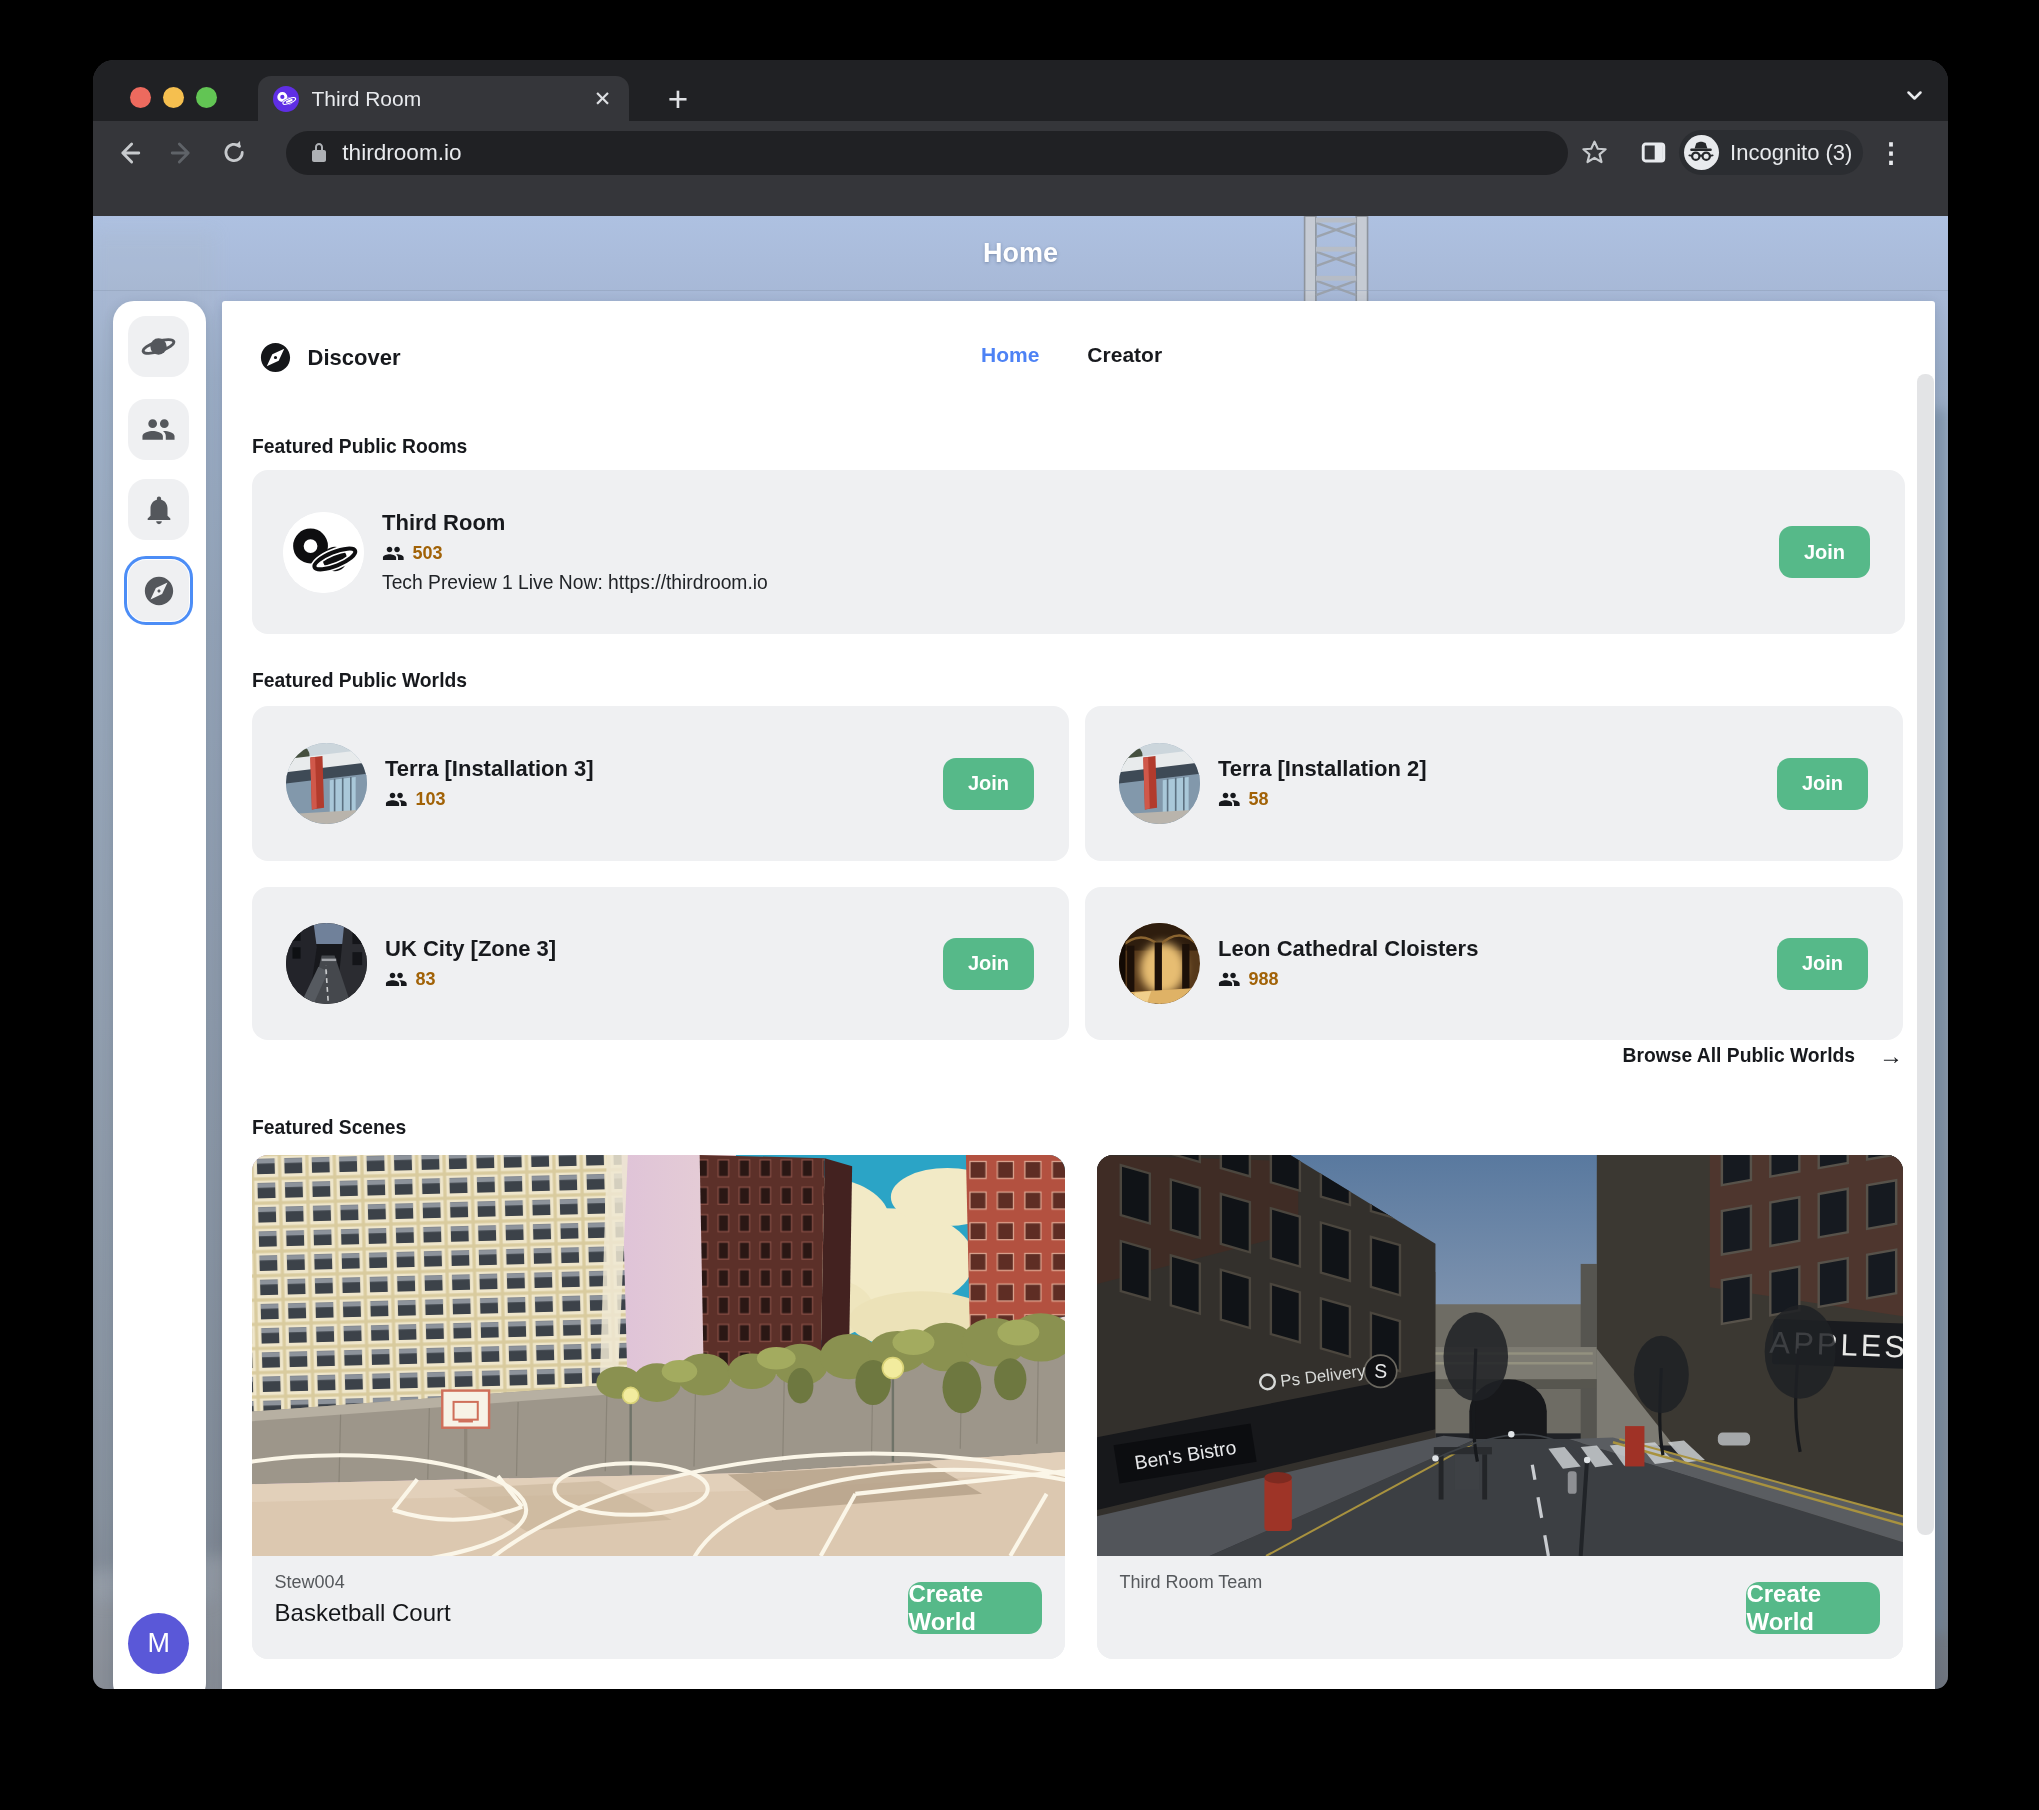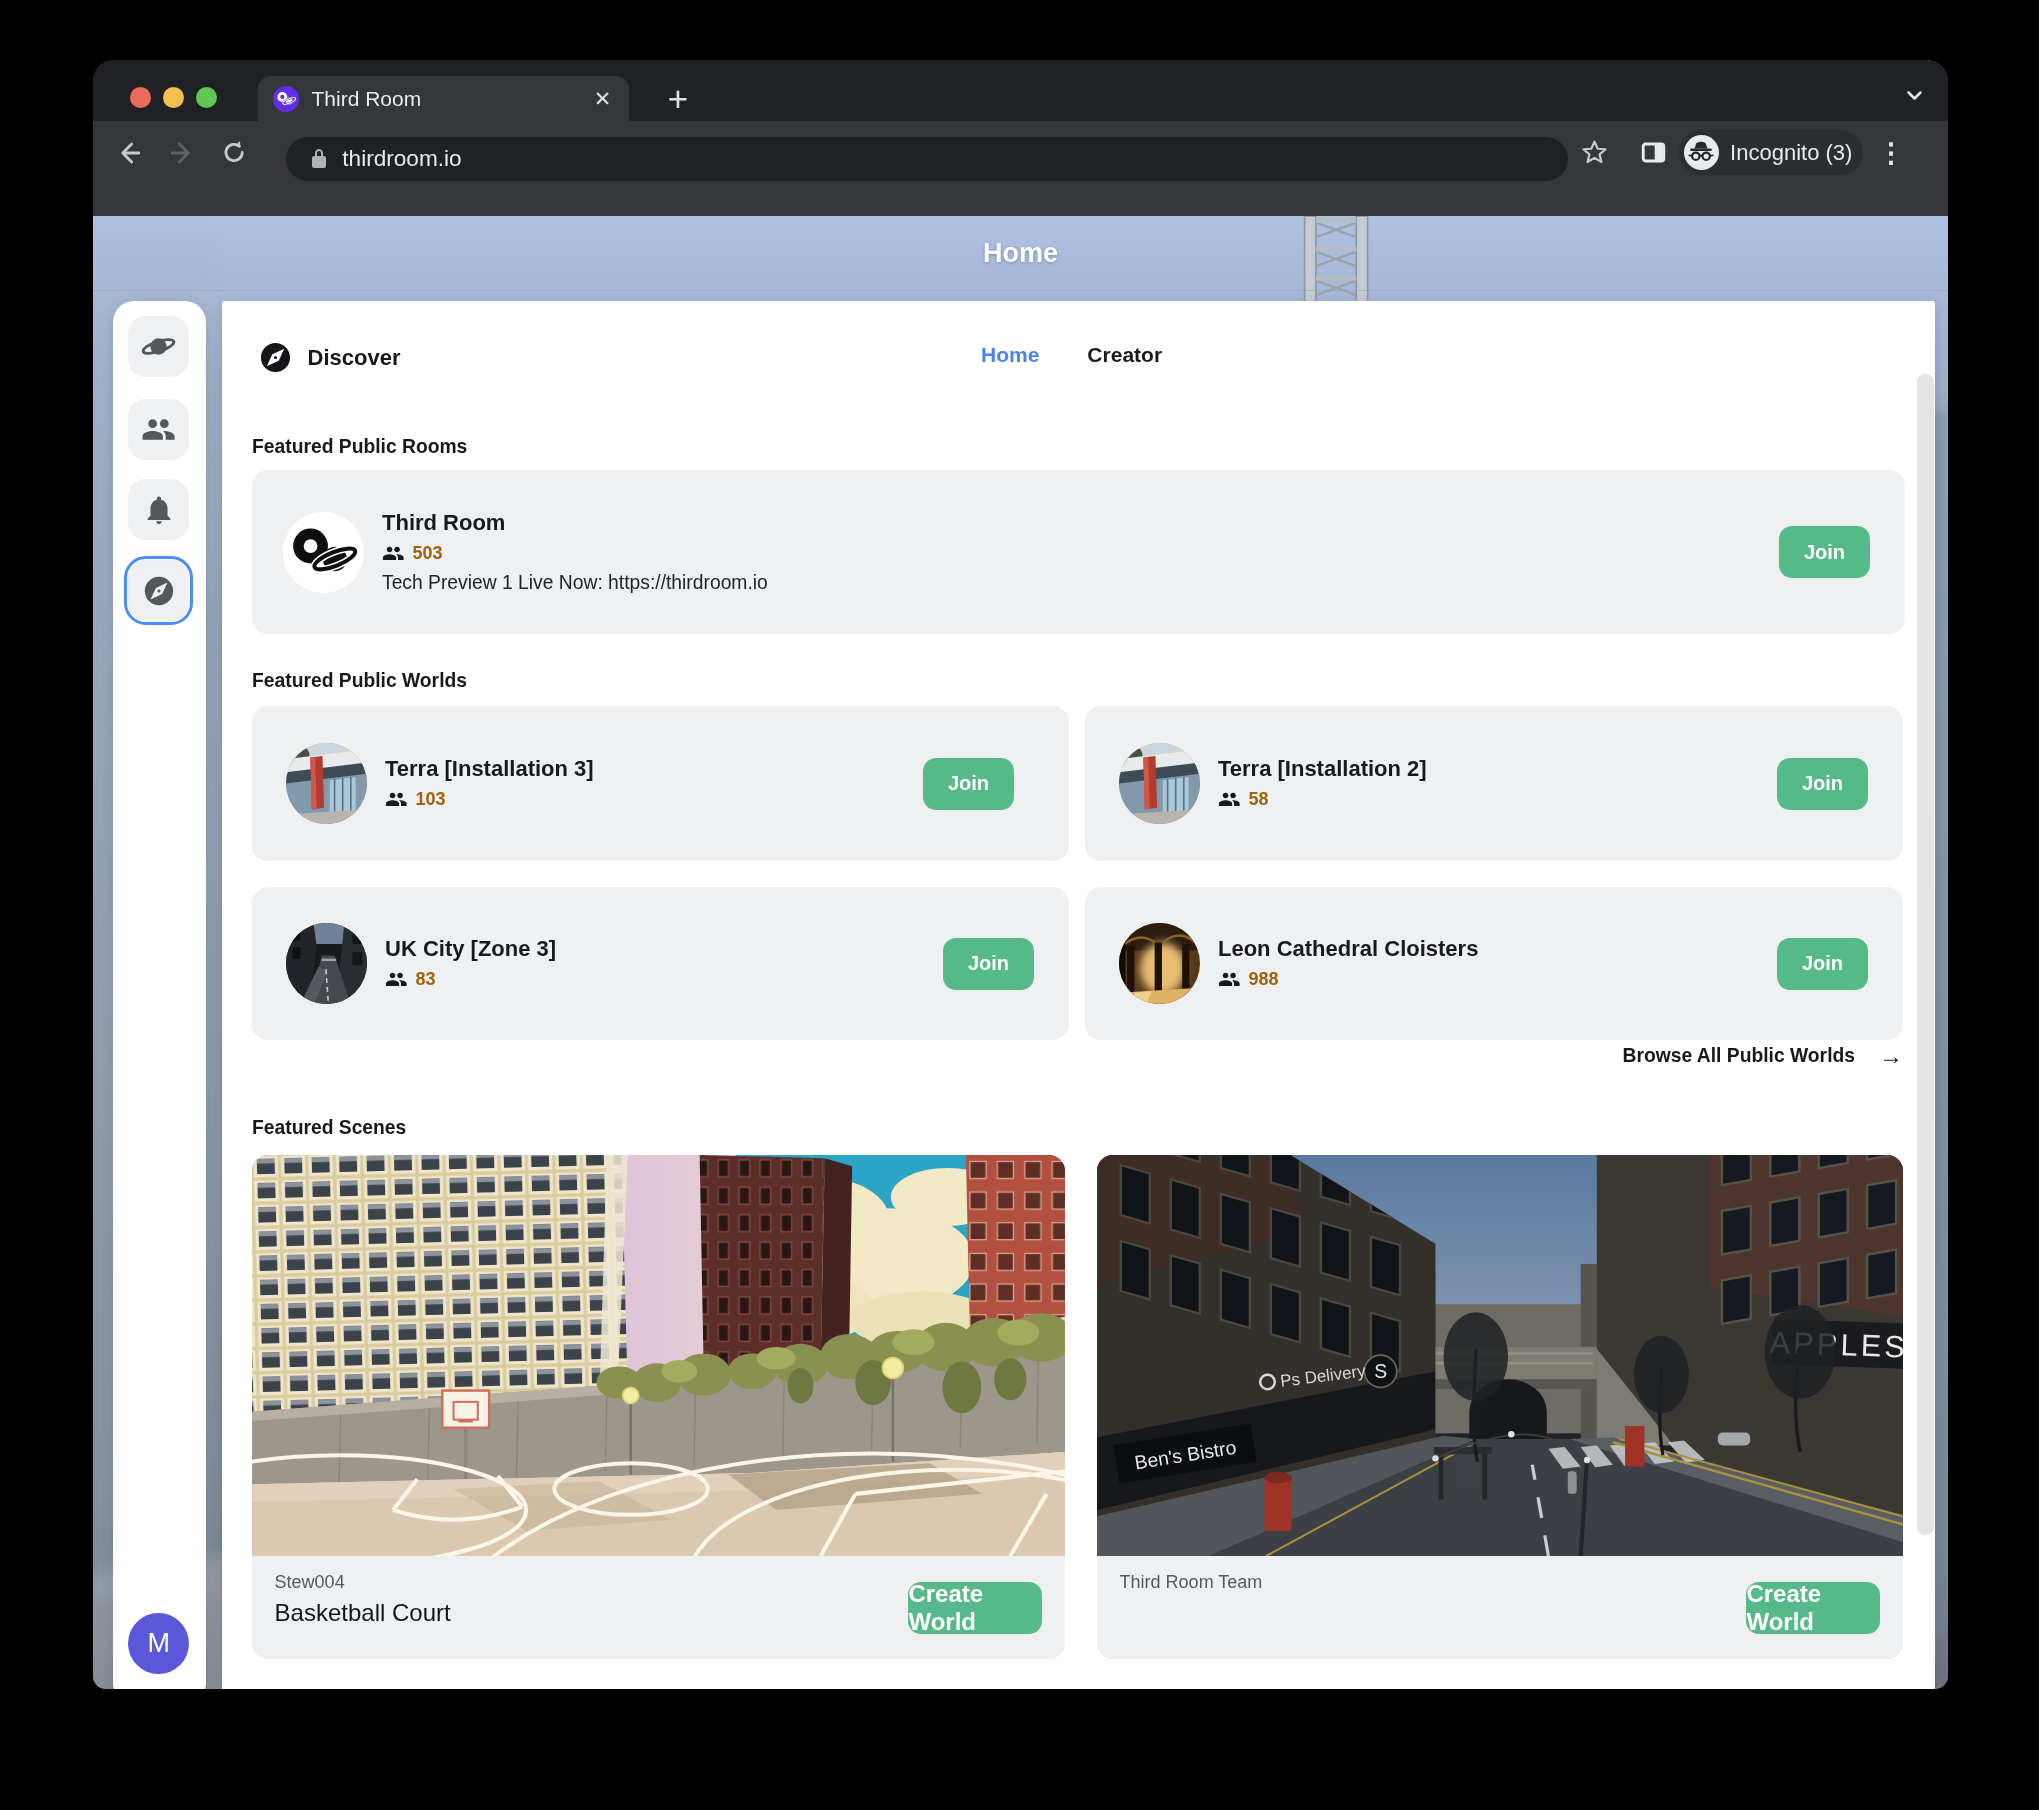--- a/index.html
+++ b/index.html
@@ -17,21 +17,21 @@
   .favicon{width:26px;height:26px;margin-right:13px;flex:0 0 auto;}
   .tab-title{font-size:21px;color:#e8eaed;flex:1;white-space:nowrap;overflow:hidden;}
   .tab-close{font-size:21px;color:#dfe1e4;line-height:1;padding:3.2px;}
   .newtab{position:absolute;left:564px;top:18px;width:42px;height:42px;color:#dfe1e4;font-size:35px;
           font-weight:300;display:flex;align-items:center;justify-content:center;}
   .tab-chevron{position:absolute;right:18px;top:19.3px;width:32px;height:32px;display:flex;align-items:center;justify-content:center;}
   
   .toolbar{position:absolute;left:0;top:61px;right:0;height:63px;background:#35363a;}
   .tool-btn{position:absolute;top:10.5px;width:42px;height:42px;display:flex;align-items:center;justify-content:center;border-radius:50%;}
   .urlbar{position:absolute;left:193px;top:9.7px;width:1282px;height:44px;border-radius:22px;background:#202124;
-          display:flex;align-items:center;margin-top:6px;}
+          display:flex;align-items:center;}
   .url-text{color:#e8eaed;font-size:22.6px;margin-left:11.3px;}
   .incog-chip{position:absolute;left:1586px;top:9px;width:184px;height:45px;border-radius:22.6px;background:#2b2d31;
           display:flex;align-items:center;}
   .spy-circle{width:35px;height:35px;border-radius:50%;background:#e8eaed;margin-left:4.8px;display:flex;align-items:center;justify-content:center;}
   .incog-label{color:#e8eaed;font-size:22px;margin-left:11.3px;}
   
   .app{position:absolute;left:0;top:124px;right:0;bottom:0;
        background:linear-gradient(180deg,#aec1e1 0%,#a6b7d5 6%,#9caec8 11%,#93a3b8 28%,#8b98a9 55%,#7e8793 88%,#6e747e 100%);margin-top:32px;}
   .app-header{position:absolute;left:0;top:0;right:0;height:74px;display:flex;align-items:center;justify-content:center;
        color:#fff;font-size:27px;font-weight:600;text-shadow:0 0.8px 3.2px rgba(40,60,95,.4);
@@ -242,21 +242,21 @@
                 </svg>
               <span>503</span>
             </div>
             <div class="r-desc">Tech Preview 1 Live Now: https://thirdroom.io</div>
           </div>
           <div class="btn join">Join</div>
         </div>
 
         <div class="sec-h" style="left:30px;top:369px">Featured Public Worlds</div>
 
-        <div class="gray-card" style="left:30px;top:405px;width:817px;height:155px;padding:0 55px 0 34px">
+        <div class="gray-card" style="left:30px;top:405px;width:817px;height:155px;padding:0 35px 0 34px">
           <div class="avatar-big world-avatar">
             <svg viewBox="0 0 100 100">
                 <rect width="100" height="100" fill="#8ea2b4"></rect>
               <polygon points="0,0 100,0 100,12 0,22" fill="#ccd6dc"></polygon>
               <ellipse cx="12" cy="15" rx="17" ry="13" fill="#46503f"></ellipse>
               <polygon points="0,20 100,8 100,26 0,38" fill="#e8ebec"></polygon>
               <polygon points="0,36 100,24 100,40 0,52" fill="#3e4a56"></polygon>
               <polygon points="0,50 100,38 100,100 0,100" fill="#8298ab"></polygon>
               <polygon points="54,46 86,42 86,88 54,92" fill="#a9c8d9"></polygon>
               <path d="M60 44 V90 M70 43 V89 M80 42 V88" stroke="#5c7181" stroke-width="2"></path>

